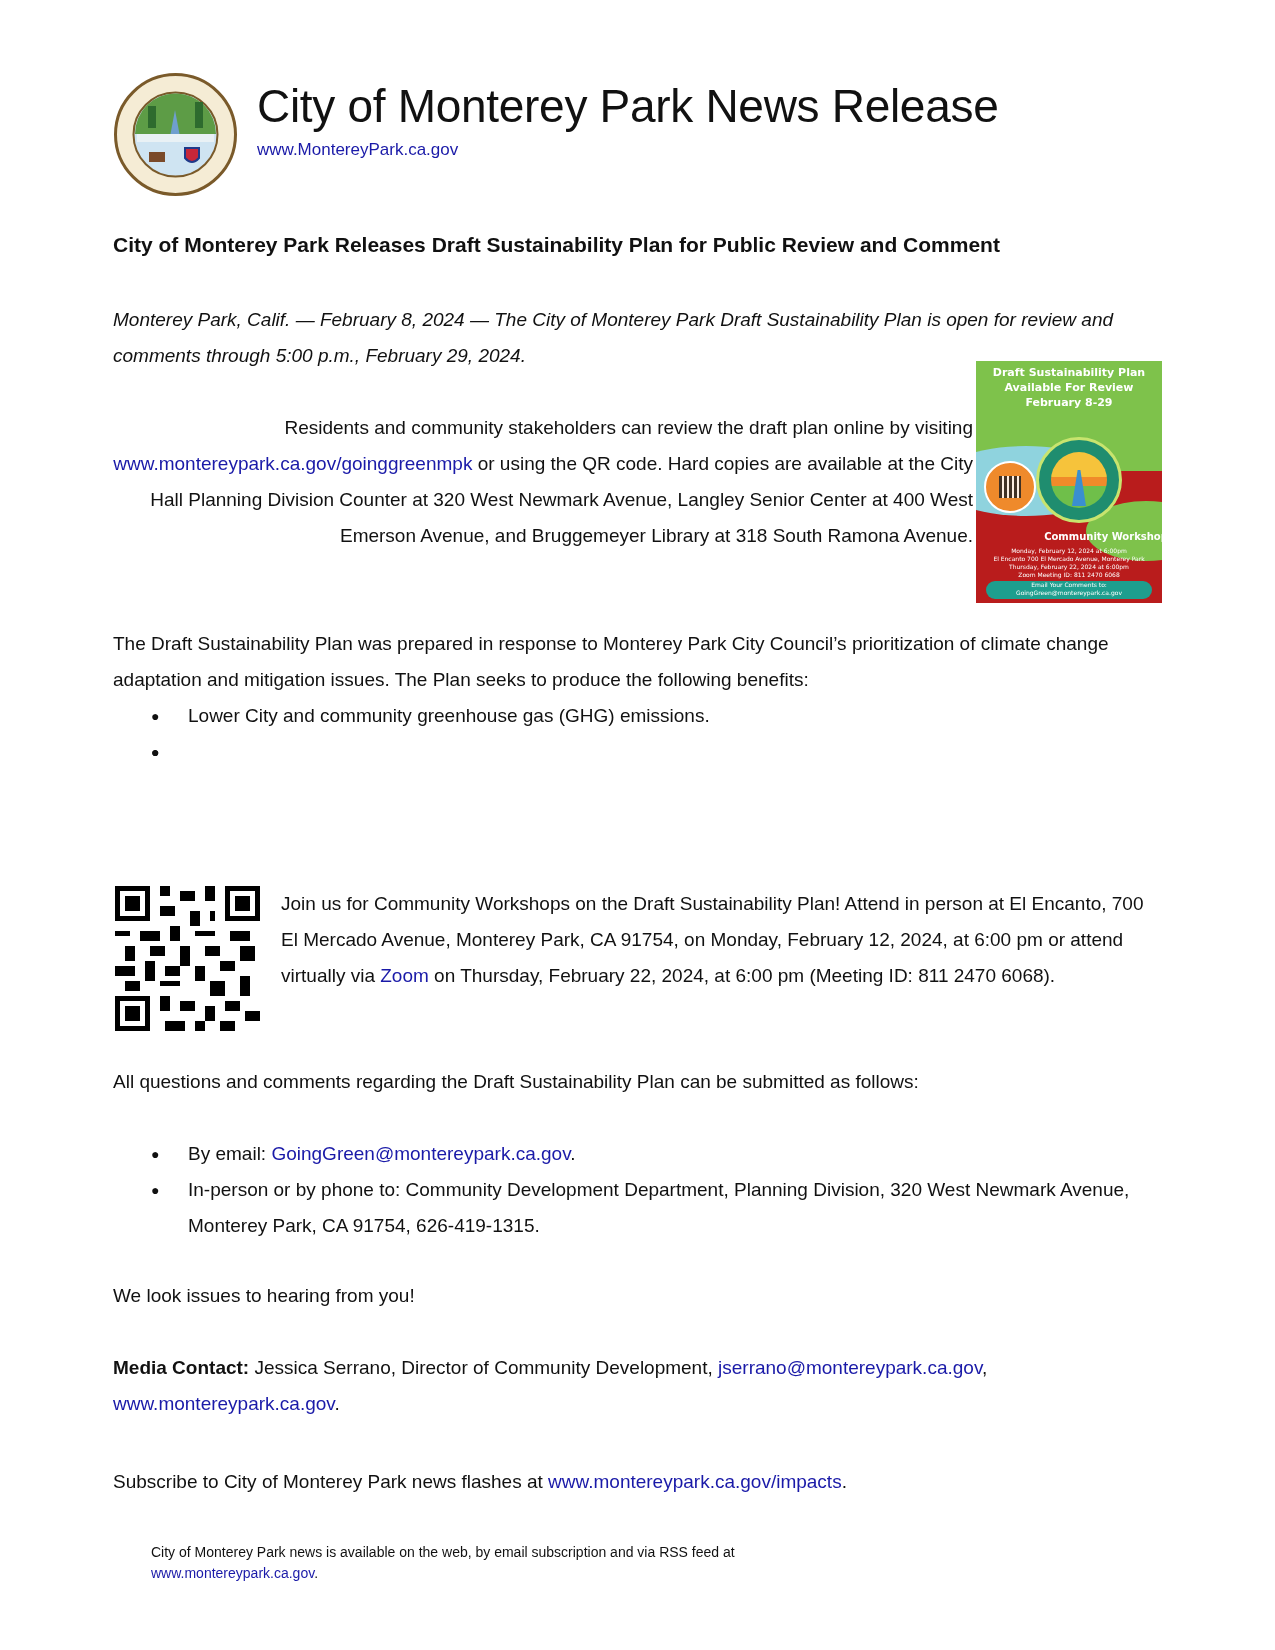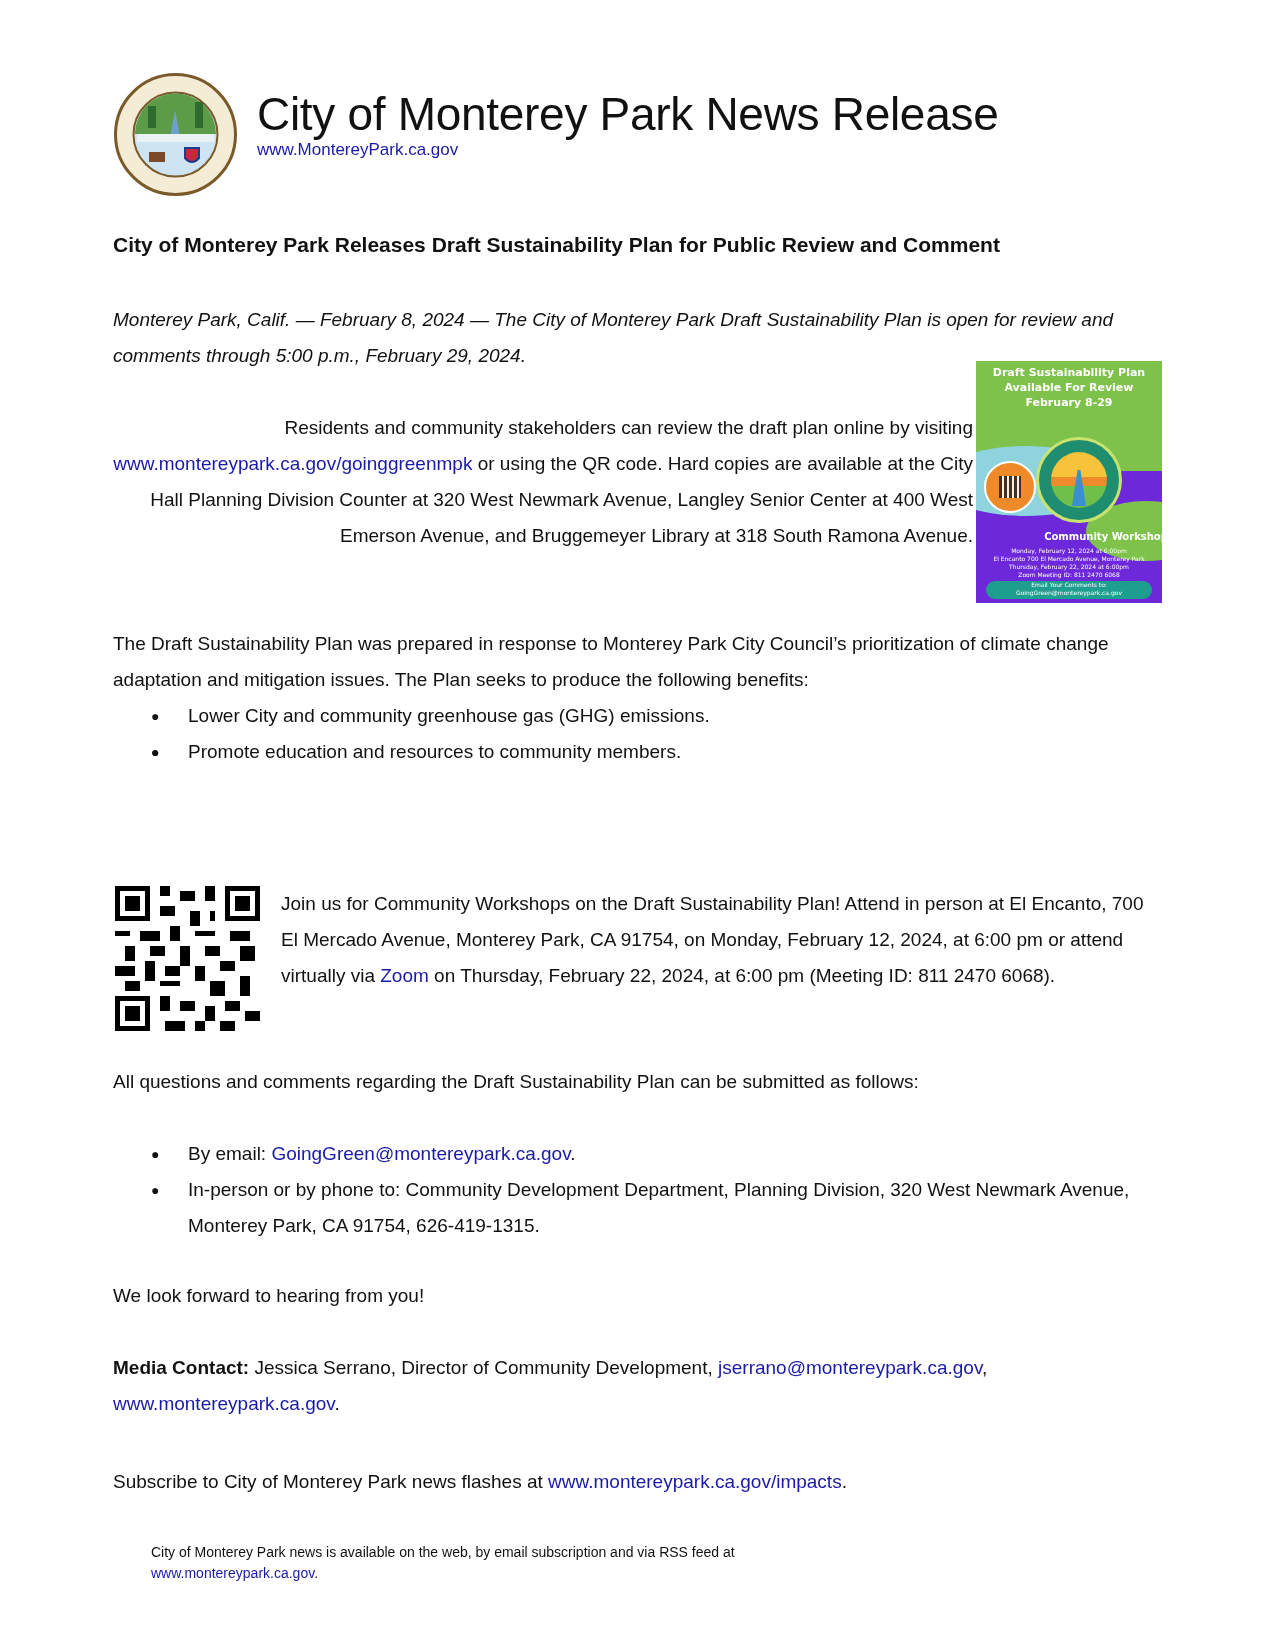--- a/index.html
+++ b/index.html
@@ -2,41 +2,41 @@
 <html><head>
   <meta charset="utf-8">
   <style>
     html, body { margin: 0; padding: 0; background: #ffffff; }
     body { width: 1275px; height: 1650px; position: relative; overflow: hidden;
            font-family: "Liberation Sans", "DejaVu Sans", sans-serif; color: #111; }
     .abs { position: absolute; }
     a, .link { color: #1a1aa8; text-decoration: none; }
     .body-text { font-size: 19px; line-height: 36px; }
     #seal { left: 113px; top: 72px; width: 125px; height: 125px; }
-    #masthead-title { left: 257px; top: 88px; font-size: 46px; line-height: 52px; color: #111; letter-spacing: -0.3px; }
+    #masthead-title { left: 257px; top: 80px; font-size: 46px; line-height: 52px; color: #111; letter-spacing: -0.3px; }
     #masthead-url { left: 257px; top: 140px; font-size: 17px; }
     #headline { left: 113px; top: 231px; font-size: 21px; font-weight: bold; line-height: 28px; }
     #p1 { left: 113px; top: 302px; width: 1020px; font-style: italic; }
     #p2 { left: 113px; top: 410px; width: 860px; text-align: right; }
     #p3 { left: 113px; top: 626px; width: 1040px; }
     ul.bullets { margin: 0; padding: 0; list-style: none; }
     ul.bullets li { position: relative; padding-left: 75px; }
     ul.bullets li .dot { position: absolute; left: 38px; top: 0; font-size: 14px; }
     #benefits { left: 113px; top: 698px; width: 1020px; }
     #qr { left: 115px; top: 886px; width: 145px; height: 145px; }
     #p4 { left: 281px; top: 886px; width: 880px; }
     #p5 { left: 113px; top: 1064px; width: 1040px; }
     #submit-list { left: 113px; top: 1136px; width: 1040px; }
     #p6 { left: 113px; top: 1278px; }
     #p7 { left: 113px; top: 1350px; width: 1040px; }
     #p8 { left: 113px; top: 1464px; width: 1040px; }
     #footer { left: 151px; top: 1542px; width: 960px; font-size: 14px; line-height: 21px; }
     
     #flyer { left: 976px; top: 361px; width: 186px; height: 242px; overflow: hidden;
-             background: #6d28d9; font-family: "DejaVu Sans", sans-serif; }
+             background: #b91c1c; font-family: "DejaVu Sans", sans-serif; }
     #flyer .green-top { position: absolute; left: 0; top: 0; width: 186px; height: 110px; background: #7ec24b; }
     #flyer .wave { position: absolute; left: -40px; top: 85px; width: 180px; height: 70px; background: #8fd3de; border-radius: 50%; }
     #flyer .wave2 { position: absolute; left: 110px; top: 140px; width: 120px; height: 60px; background: #7ec24b; border-radius: 50%; }
     #flyer-title { position: absolute; left: 4px; top: 4px; width: 178px; text-align: center; color: #fff;
                    font-weight: bold; font-size: 11px; line-height: 15px; }
     #flyer-qr { position: absolute; left: 8px; top: 100px; width: 48px; height: 48px; border-radius: 50%;
                 background: #ef8a2b; border: 2px solid #fff; }
     #flyer-qr .q { position: absolute; left: 13px; top: 13px; width: 22px; height: 22px;
                    background: repeating-linear-gradient(90deg,#222 0 3px,#fff 3px 5px),#fff; opacity: .85; }
     #flyer-badge { position: absolute; left: 60px; top: 76px; width: 80px; height: 80px; border-radius: 50%;
@@ -102,21 +102,21 @@
   <div id="flyer-email">
     <div>Email Your Comments to:</div>
     <div>GoingGreen@montereypark.ca.gov</div>
   </div>
 </div>
 
 <div id="p3" class="abs body-text">The Draft Sustainability Plan was prepared in response to Monterey Park City Council’s prioritization of climate change adaptation and mitigation issues. The Plan seeks to produce the following benefits:</div>
 <ul id="benefits" class="abs bullets body-text">
   <li><span class="dot">●</span><span>Lower City and community greenhouse gas (GHG) emissions.</span></li>
   <li><span class="dot">●</span></li>
-  <li><span class="dot">●</span><span>Promote education and resources to community members.</span></li>
+  <li><span class="dot">●</span></li>
 </ul>
 
 <div id="qr" class="abs">
   <svg viewBox="0 0 29 29" shape-rendering="crispEdges">
     <rect width="29" height="29" fill="#fff"></rect>
     <g fill="#000">
       <rect x="0" y="0" width="7" height="7"></rect>
         <rect x="1" y="1" width="5" height="5" fill="#fff"></rect>
         <rect x="2" y="2" width="3" height="3"></rect>
       <rect x="22" y="0" width="7" height="7"></rect>
@@ -164,21 +164,21 @@
 <div id="p4" class="abs body-text">
   <span>Join us for Community Workshops on the Draft Sustainability Plan! Attend in person at El Encanto, 700 El Mercado Avenue, Monterey Park, CA 91754, on Monday, February 12, 2024, at 6:00 pm or attend virtually via </span><a class="link">Zoom</a><span> on Thursday, February 22, 2024, at 6:00 pm (Meeting ID: 811 2470 6068).</span>
 </div>
 
 <div id="p5" class="abs body-text">All questions and comments regarding the Draft Sustainability Plan can be submitted as follows:</div>
 <ul id="submit-list" class="abs bullets body-text">
   <li><span class="dot">●</span><span>By email: </span><a class="link">GoingGreen@montereypark.ca.gov</a><span>.</span></li>
   <li><span class="dot">●</span><span>In-person or by phone to: Community Development Department, Planning Division, 320 West Newmark Avenue, Monterey Park, CA 91754, 626-419-1315.</span></li>
 </ul>
 
-<div id="p6" class="abs body-text">We look forward to hearing from you!</div>
+<div id="p6" class="abs body-text">We look issues to hearing from you!</div>
 
 <div id="p7" class="abs body-text">
   <b>Media Contact:</b><span> Jessica Serrano, Director of Community Development, </span><a class="link">jserrano@montereypark.ca.gov</a><span>,</span><br><a class="link">www.montereypark.ca.gov</a><span>.</span>
 </div>
 
 <div id="p8" class="abs body-text">
   <span>Subscribe to City of Monterey Park news flashes at </span><a class="link">www.montereypark.ca.gov/impacts</a><span>.</span>
 </div>
 
 <div id="footer" class="abs">

